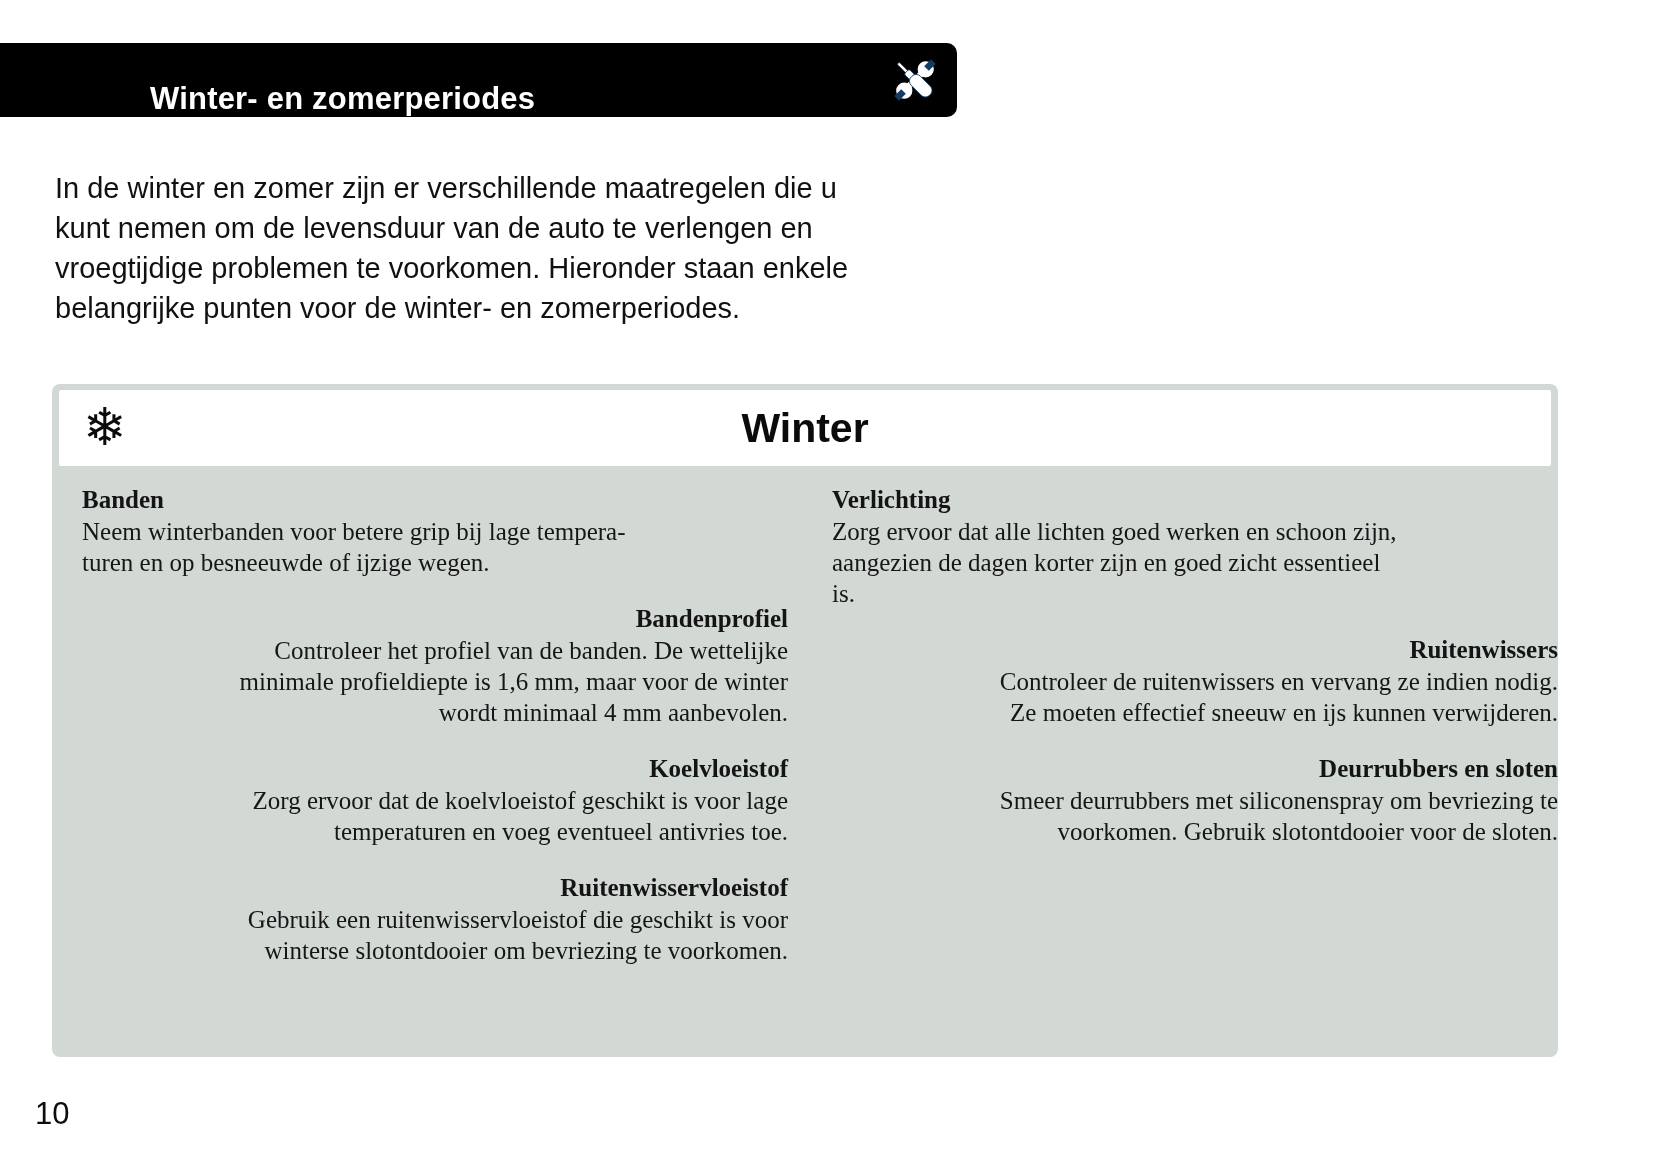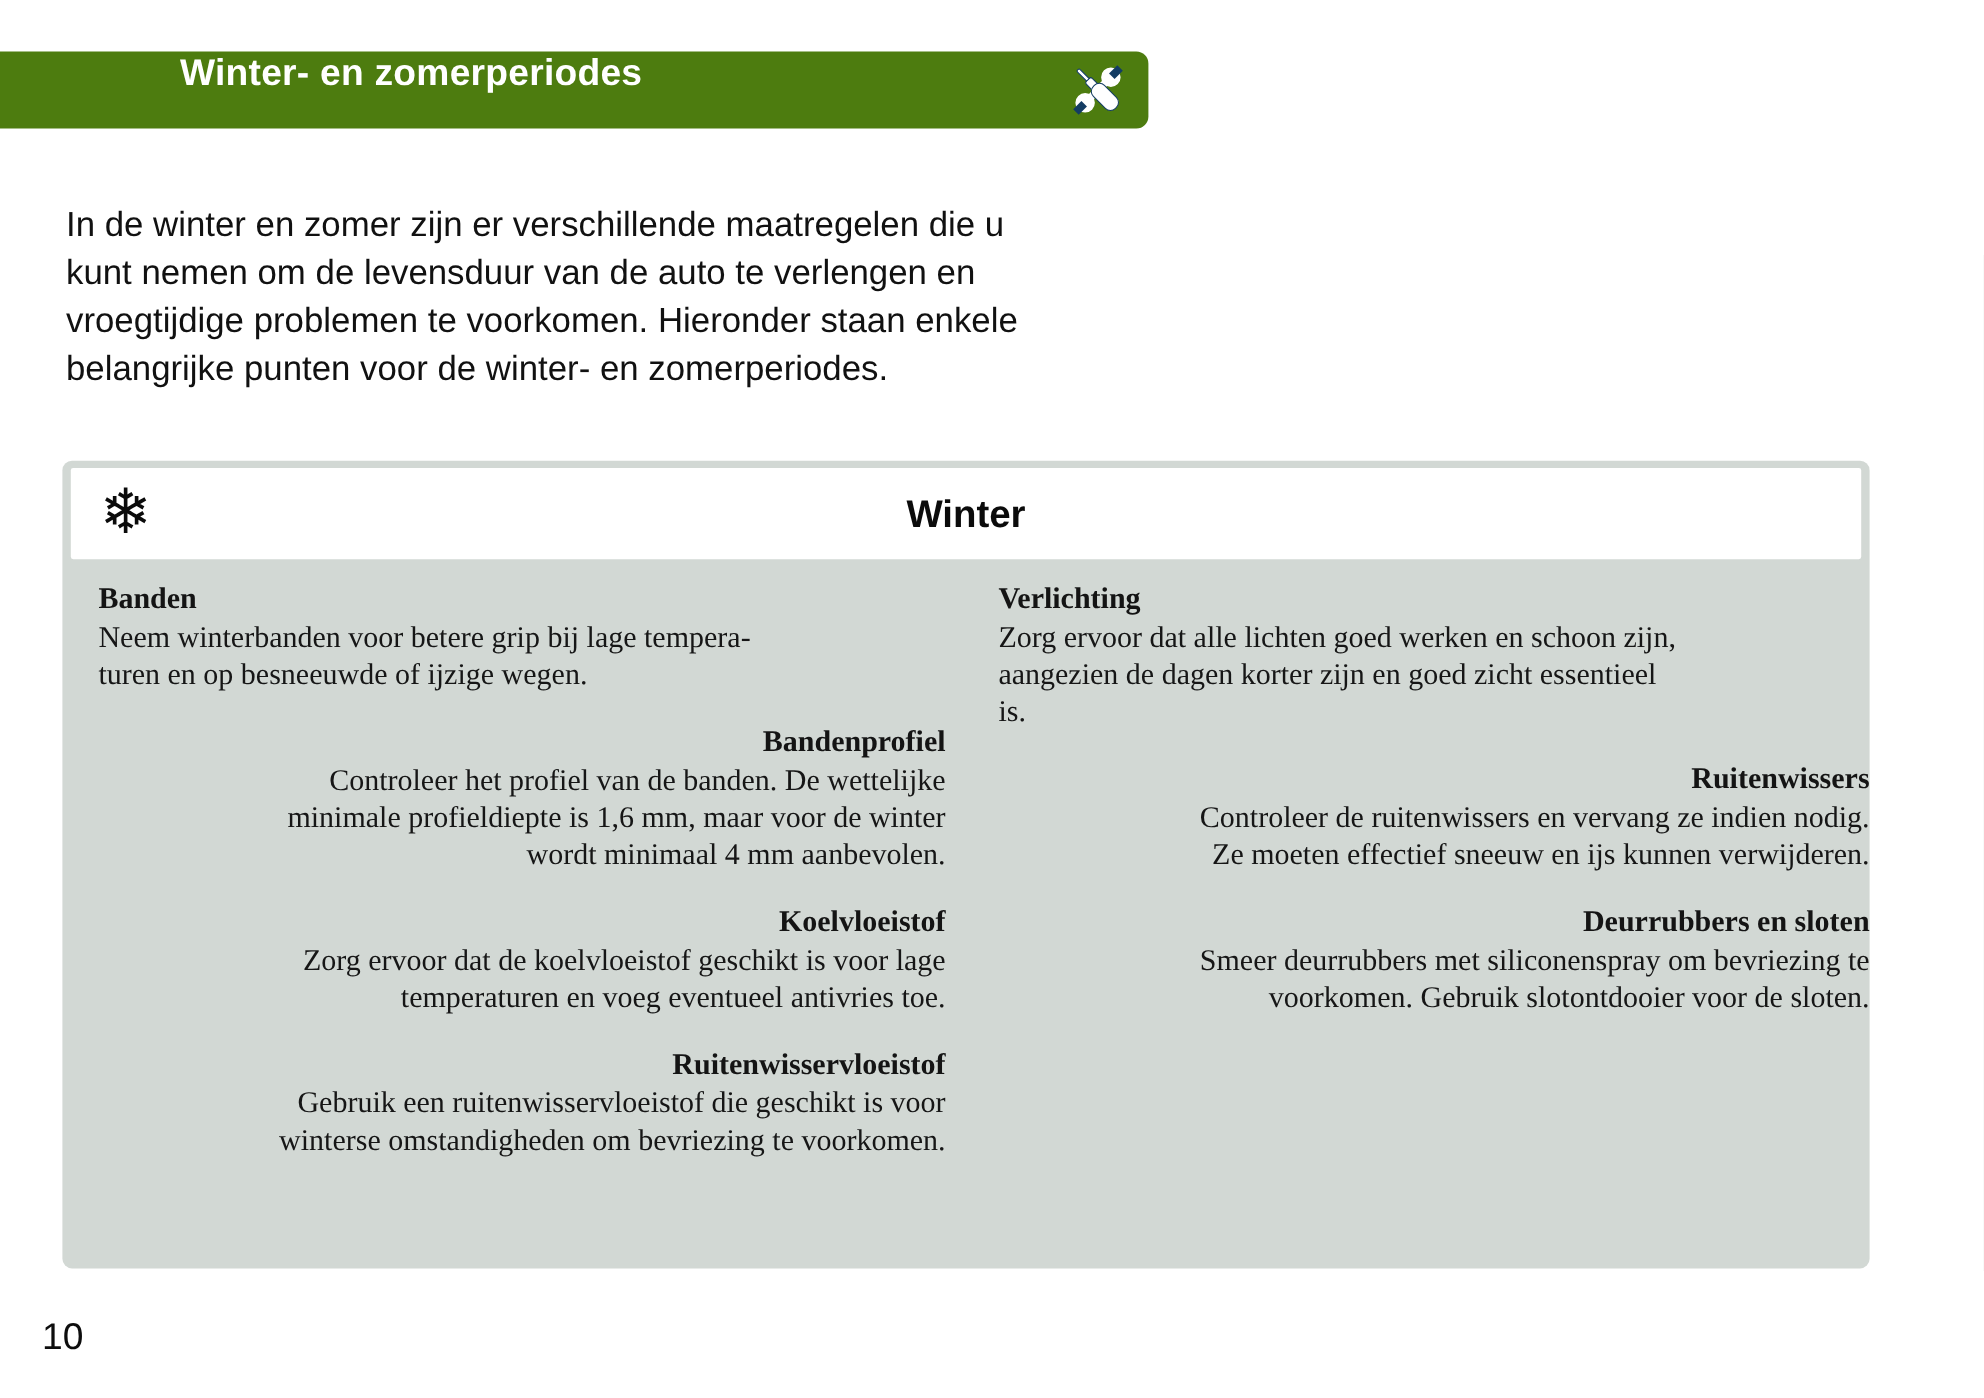--- a/index.html
+++ b/index.html
@@ -8,25 +8,25 @@
     background: #ffffff;
     font-family: "Liberation Sans", sans-serif;
     color: #1a1a1a;
     overflow: hidden;
     position: relative;
   }
   
   .header-bar {
     position: absolute;
     left: 0; top: 43px;
-    width: 957px; height: 64px;
-    background: #4d7c0f;
+    width: 957px; height: 74px;
+    background: #000000;
     border-radius: 0 10px 10px 0;
     display: flex;
-    align-items: flex-start;
+    align-items: flex-end;
   }
   .header-title {
     margin-left: 150px;
     color: #ffffff;
     font-size: 31px;
     font-weight: bold;
     letter-spacing: 0.2px;
   }
   .header-icon {
     position: absolute;
@@ -65,21 +65,21 @@
   }
   .snowflake {
     position: absolute;
     left: 24px; top: 50%;
     transform: translateY(-52%);
     font-size: 52px;
     line-height: 1;
     color: #0b0b0b;
   }
   .panel-title {
-    font-size: 32px;
+    font-size: 41px;
     font-weight: bold;
     color: #0b0b0b;
   }
   .col {
     position: absolute;
     top: 100px;
     font-size: 25px;
     line-height: 31px;
     font-family: Liberation Serif, serif;
   }
@@ -155,21 +155,21 @@
 wordt minimaal 4 mm aanbevolen.</p>
     </div>
     <div class="section">
       <h3>Koelvloeistof</h3>
       <p>Zorg ervoor dat de koelvloeistof geschikt is voor lage
 temperaturen en voeg eventueel antivries toe.</p>
     </div>
     <div class="section">
       <h3>Ruitenwisservloeistof</h3>
       <p>Gebruik een ruitenwisservloeistof die geschikt is voor
-winterse omstandigheden om bevriezing te voorkomen.</p>
+winterse slotontdooier om bevriezing te voorkomen.</p>
     </div>
   </div>
 
   <div class="col col-right">
     <div class="section">
       <h3>Verlichting</h3>
       <p>Zorg ervoor dat alle lichten goed werken en schoon zijn,
 aangezien de dagen korter zijn en goed zicht essentieel
 is.</p>
     </div>

